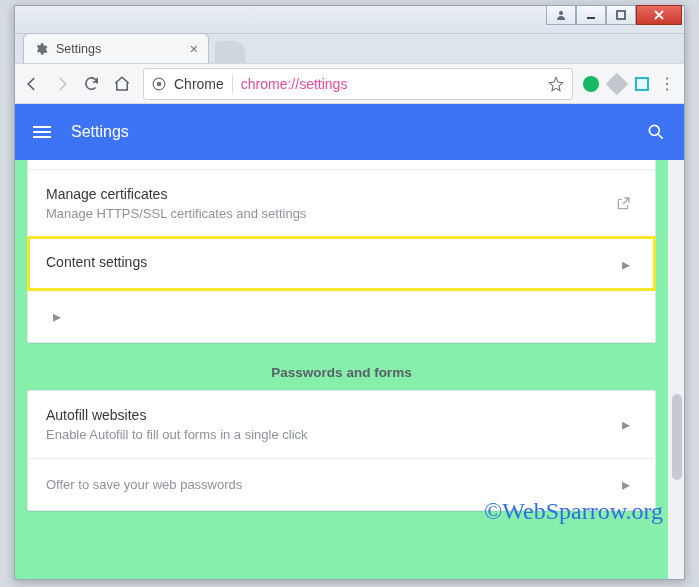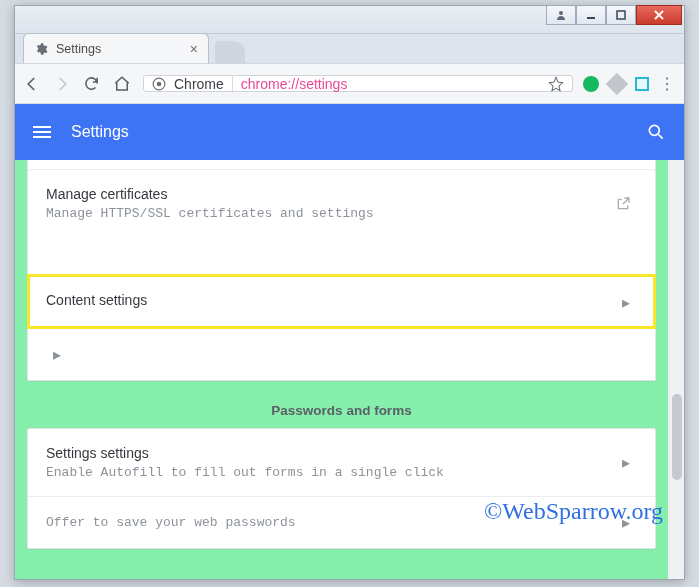--- a/index.html
+++ b/index.html
@@ -82,21 +82,21 @@
     border-bottom: 1px solid #d9dde2;
     display: flex;
     align-items: center;
     padding: 0 8px;
     gap: 10px;
   }
   .nav-ico { width: 20px; text-align:center; color: #5a5f66; }
   .nav-ico.disabled { color: #c4c8ce; }
   .omnibox {
     flex: 1;
-    height: 17px;
+    height: 32px;
     background: #fff;
     border: 1px solid #cfd4da;
     border-radius: 3px;
     display: flex;
     align-items: center;
     padding: 0 8px;
     font-size: 14px;
     color: #3b3f44;
     gap: 8px;
   }
@@ -142,23 +142,23 @@
   .card.first { margin-top: 0; border-top:none; }
   .row {
     padding: 16px 18px;
     display:flex;
     align-items:center;
     border-top:1px solid #ebedf0;
   }
   .row:first-child { border-top:none; }
   .row-text { flex:1; }
   .row-title { font-size: 14px; color:#35393e; margin-bottom:4px; }
-  .row-sub { font-size: 13px; color:#8d939b;font-family:Liberation Mono, monospace; }
+  .row-sub { font-size: 13px; color:#8d939b; }
   .row-action { color:#8d939b; width:22px; text-align:center; }
-  .highlight { outline: 3px solid #f7e62a; outline-offset:-2px;margin-top:38px; }
+  .highlight { outline: 3px solid #f7e62a; outline-offset:-2px; }
   .section-title { font-size: 13.5px; color:#5b6067; font-weight:600; padding: 0 4px 10px 4px; text-align: center; }
   .watermark {
     position:absolute;
     right: 36px;
     bottom: 62px;
     color: #2f6fe0;
     font-family: Georgia, "Times New Roman", serif;
     font-size: 24px;
     pointer-events:none;
   }
@@ -299,21 +299,21 @@
         <div class="row">
           <div class="row-action">▸</div>
         </div>
       </div>
 
       <div class="section-title">Passwords and forms</div>
 
       <div class="card">
         <div class="row">
           <div class="row-text">
-            <div class="row-title">Settings settings</div>
+            <div class="row-title">Autofill websites</div>
             <div class="row-sub">Enable Autofill to fill out forms in a single click</div>
           </div>
           <div class="row-action">▸</div>
         </div>
         <div class="row">
           <div class="row-text">
             <div class="row-sub">Offer to save your web passwords</div>
           </div>
           <div class="row-action">▸</div>
         </div>

